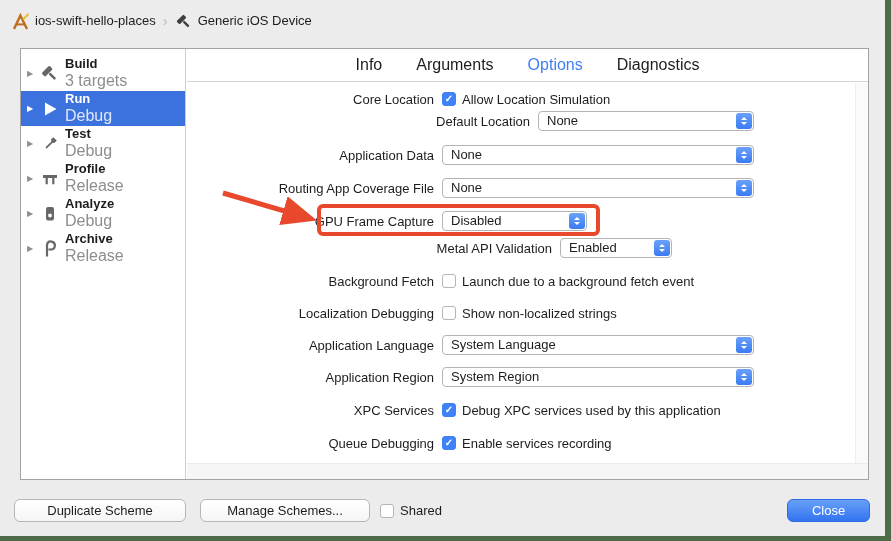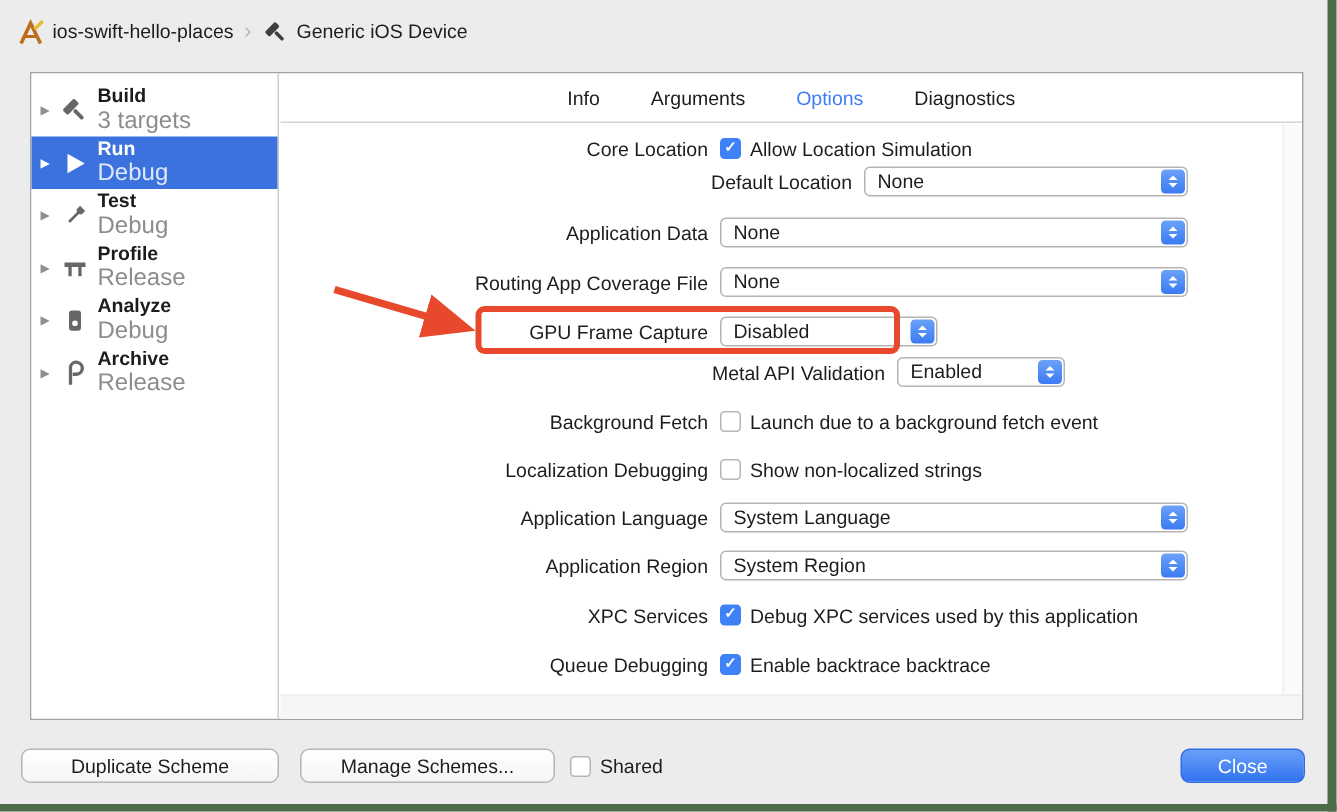--- a/index.html
+++ b/index.html
@@ -27,29 +27,29 @@
   .sitem .st-title { font-size:13px; font-weight:bold; color:#1c1c1c; line-height:1.15; }
   .sitem .st-sub { font-size:16px; color:#8d8d8d; line-height:1.15; }
   .sitem.sel { background:#3b72dd; }
   .sitem.sel .tri, .sitem.sel .sicon { color:#ffffff; }
   .sitem.sel .st-title { color:#ffffff; }
   .sitem.sel .st-sub { color:#dfe8fb; }
 
   
   .main { position:absolute; left:166px; right:0; top:0; bottom:0; background:#fff; }
   .tabbar { height:33px; display:flex; align-items:center; justify-content:center; gap:34px; border-bottom:1px solid #d4d4d4; }
-  .tab { font-size:13px; color:#1d1d1f; cursor:default; }
+  .tab { font-size:16px; color:#1d1d1f; cursor:default; }
   .tab.sel { color:#3d7ef7; }
 
   .content { position:absolute; top:34px; left:0; right:0; bottom:0; background:#fff; }
   .bottom-strip { position:absolute; left:0; right:0; bottom:0; height:16px; background:#f6f6f6; border-top:1px solid #ebebeb; }
   .gutter { position:absolute; right:0; top:0; bottom:16px; width:13px; background:#fafafa; border-left:1px solid #eeeeee; }
 
   
-  .row { position:absolute; left:10px; display:flex; align-items:center; height:20px; font-size:13px; color:#1d1d1f;padding-left:28px; }
+  .row { position:absolute; left:0; display:flex; align-items:center; height:20px; font-size:13px; color:#1d1d1f; }
   .flabel { display:inline-block; width:247px; text-align:right; }
   .flabel.lw343 { width:343px; }
   .flabel.lw365 { width:365px; }
   .ctrl { margin-left:8px; display:flex; align-items:center; }
 
   .r1{top:6px} .r2{top:28px} .r3{top:62px} .r4{top:95px} .r5{top:128px} .r6{top:155px}
   .r7{top:188px} .r8{top:220px} .r9{top:252px} .r10{top:284px} .r11{top:317px} .r12{top:350px}
 
   
   .cb { width:14px; height:14px; border-radius:3px; border:1px solid #b5b5b5; background:#fff; display:inline-flex; align-items:center; justify-content:center; }
@@ -325,21 +325,21 @@
           <span class="ctrl">
             <span class="cb checked"></span>
             <span class="cbtext">Debug XPC services used by this application</span>
           </span>
         </div>
 
         <div class="row r12">
           <span class="flabel">Queue Debugging</span>
           <span class="ctrl">
             <span class="cb checked"></span>
-            <span class="cbtext">Enable backtrace backtrace</span>
+            <span class="cbtext">Enable services recording</span>
           </span>
         </div>
 
         <div class="hl-box"></div>
         <svg class="hl-arrow" width="110" height="46" viewBox="0 0 110 46">
           <defs>
             <marker id="ah" markerWidth="7" markerHeight="7" refX="4.5" refY="3" orient="auto">
               <path d="M0 0 L7 3 L0 6 Z" fill="#e8482c"></path>
             </marker>
           </defs>

